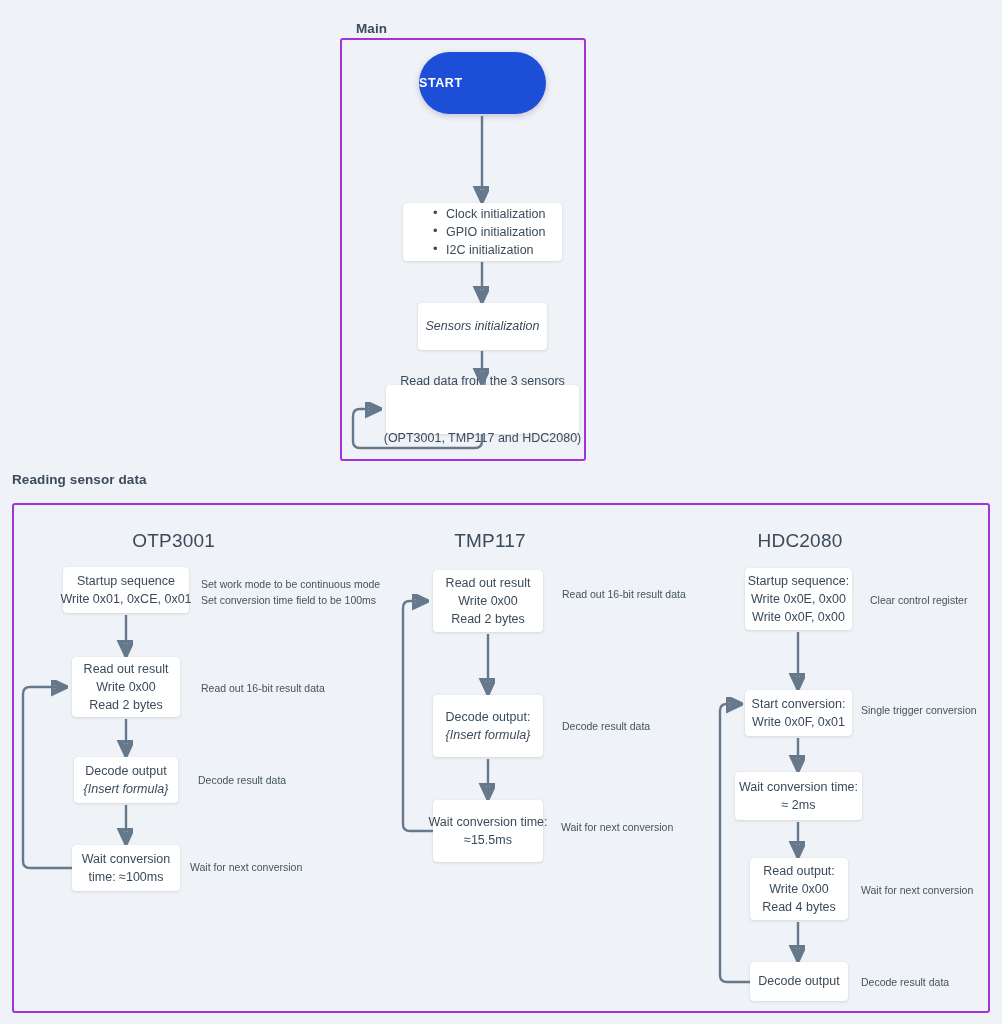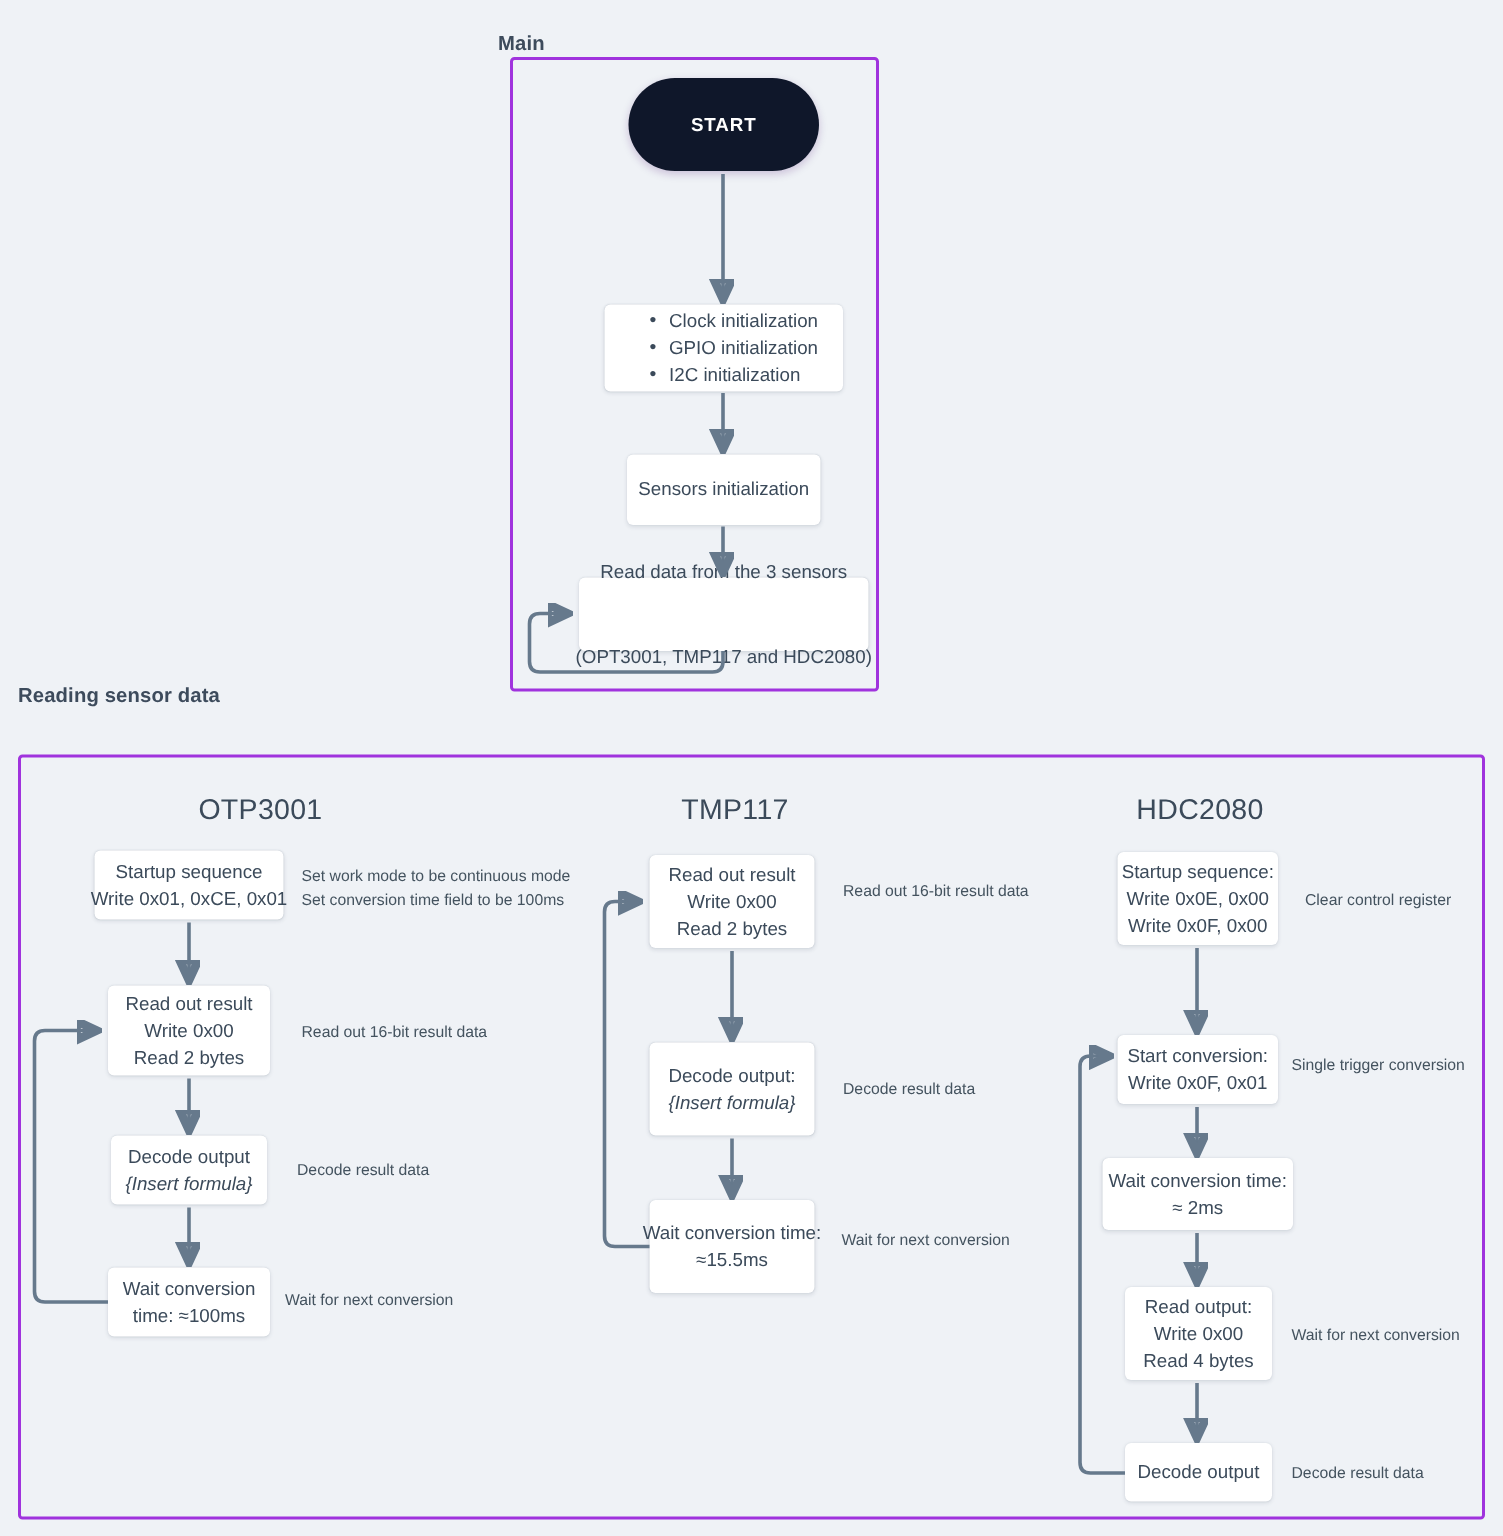--- a/index.html
+++ b/index.html
@@ -63,29 +63,29 @@
     content: "\2022";
     position: absolute;
     left: 0; top: -1px;
     font-size: 13px;
     color: #3b4a5a;
   }
 
   
   .start-pill {
     position: absolute;
-    background: #0f172a;
+    background: #1d4ed8;
     border-radius: 999px;
     color: #ffffff;
     font-size: 12.5px;
     font-weight: 700;
     letter-spacing: .6px;
     display: flex;
     align-items: center;
-    justify-content: center;
+    justify-content: flex-start;
     box-shadow: 0 2px 6px rgba(70,10,110,.22);
   }
 
   
   .col-title {
     position: absolute;
     font-size: 19px;
     color: #3b4a5a;
     text-align: center;
     letter-spacing: .2px;
@@ -107,43 +107,43 @@
     width: 1002px; height: 1024px;
     pointer-events: none;
   }
   svg.wires path, svg.wires line { fill: none; stroke: #66798c; stroke-width: 2.4; }
 </style>
 </head>
 <body>
 
 <div id="page">
 
-  <div class="section-label" style="left:332px; top:21px;">Main</div>
+  <div class="section-label" style="left:356px; top:21px;">Main</div>
   <div class="section-frame" style="left:340px; top:38px; width:246px; height:423px;"></div>
 
   <div class="start-pill" style="left:419px; top:52px; width:127px; height:62px;">
     <span>START</span>
   </div>
 
   <div class="node bullets" style="left:403px; top:203px; width:159px; height:58px;">
     <span class="ln">Clock initialization</span>
     <span class="ln">GPIO initialization</span>
     <span class="ln">I2C initialization</span>
   </div>
 
-  <div class="node" style="left:418px; top:303px; width:129px; height:47px;">
+  <div class="node" style="left:418px; top:303px; width:129px; height:47px;font-style:italic;">
     <span class="ln">Sensors initialization</span>
   </div>
 
   <div class="node" style="left:386px; top:385px; width:193px; height:49px;gap:39px;">
     <span class="ln">Read data from the 3 sensors</span>
     <span class="ln">(OPT3001, TMP117 and HDC2080)</span>
   </div>
 
-  <div class="section-label" style="left:12px; top:456px;">Reading sensor data</div>
+  <div class="section-label" style="left:12px; top:472px;">Reading sensor data</div>
   <div class="section-frame" style="left:12px; top:503px; width:978px; height:510px;"></div>
 
   <div class="col-title" style="left:45px; top:530px; width:170px;text-align:right;">OTP3001</div>
   <div class="col-title" style="left:405px; top:530px; width:170px;">TMP117</div>
   <div class="col-title" style="left:715px; top:530px; width:170px;">HDC2080</div>
 
   <div class="node" style="left:63px; top:567px; width:126px; height:46px;">
     <span class="ln">Startup sequence</span>
     <span class="ln">Write 0x01, 0xCE, 0x01</span>
   </div>

